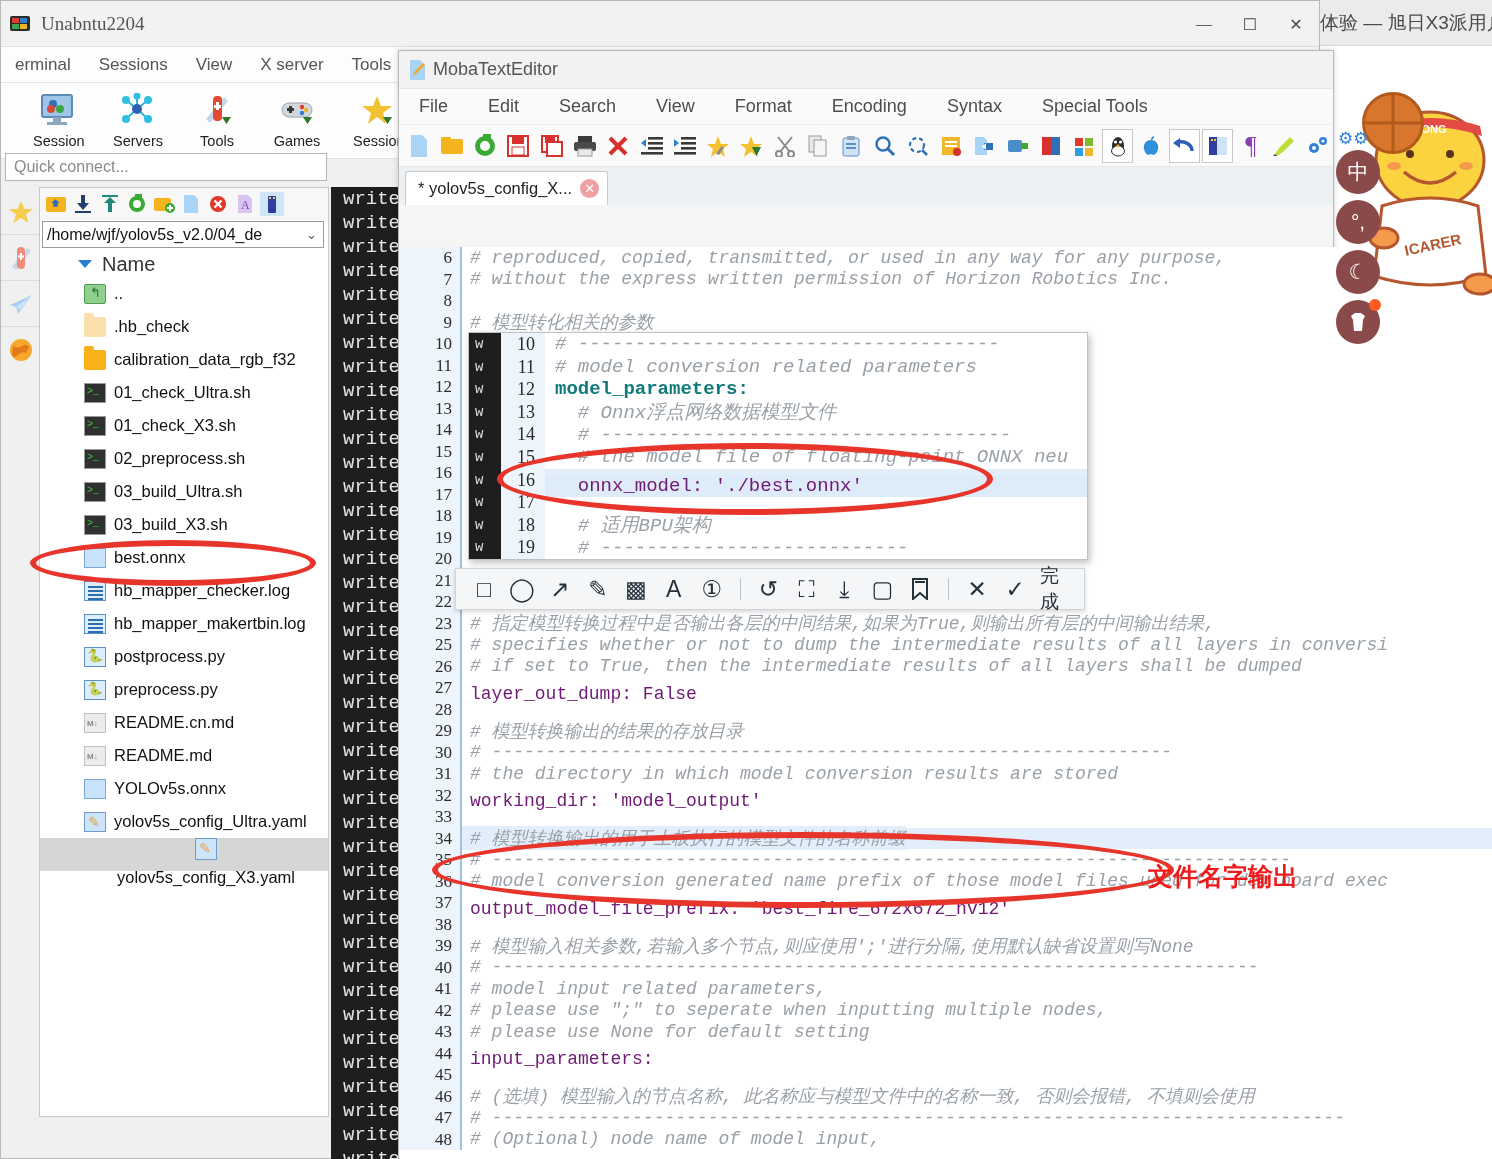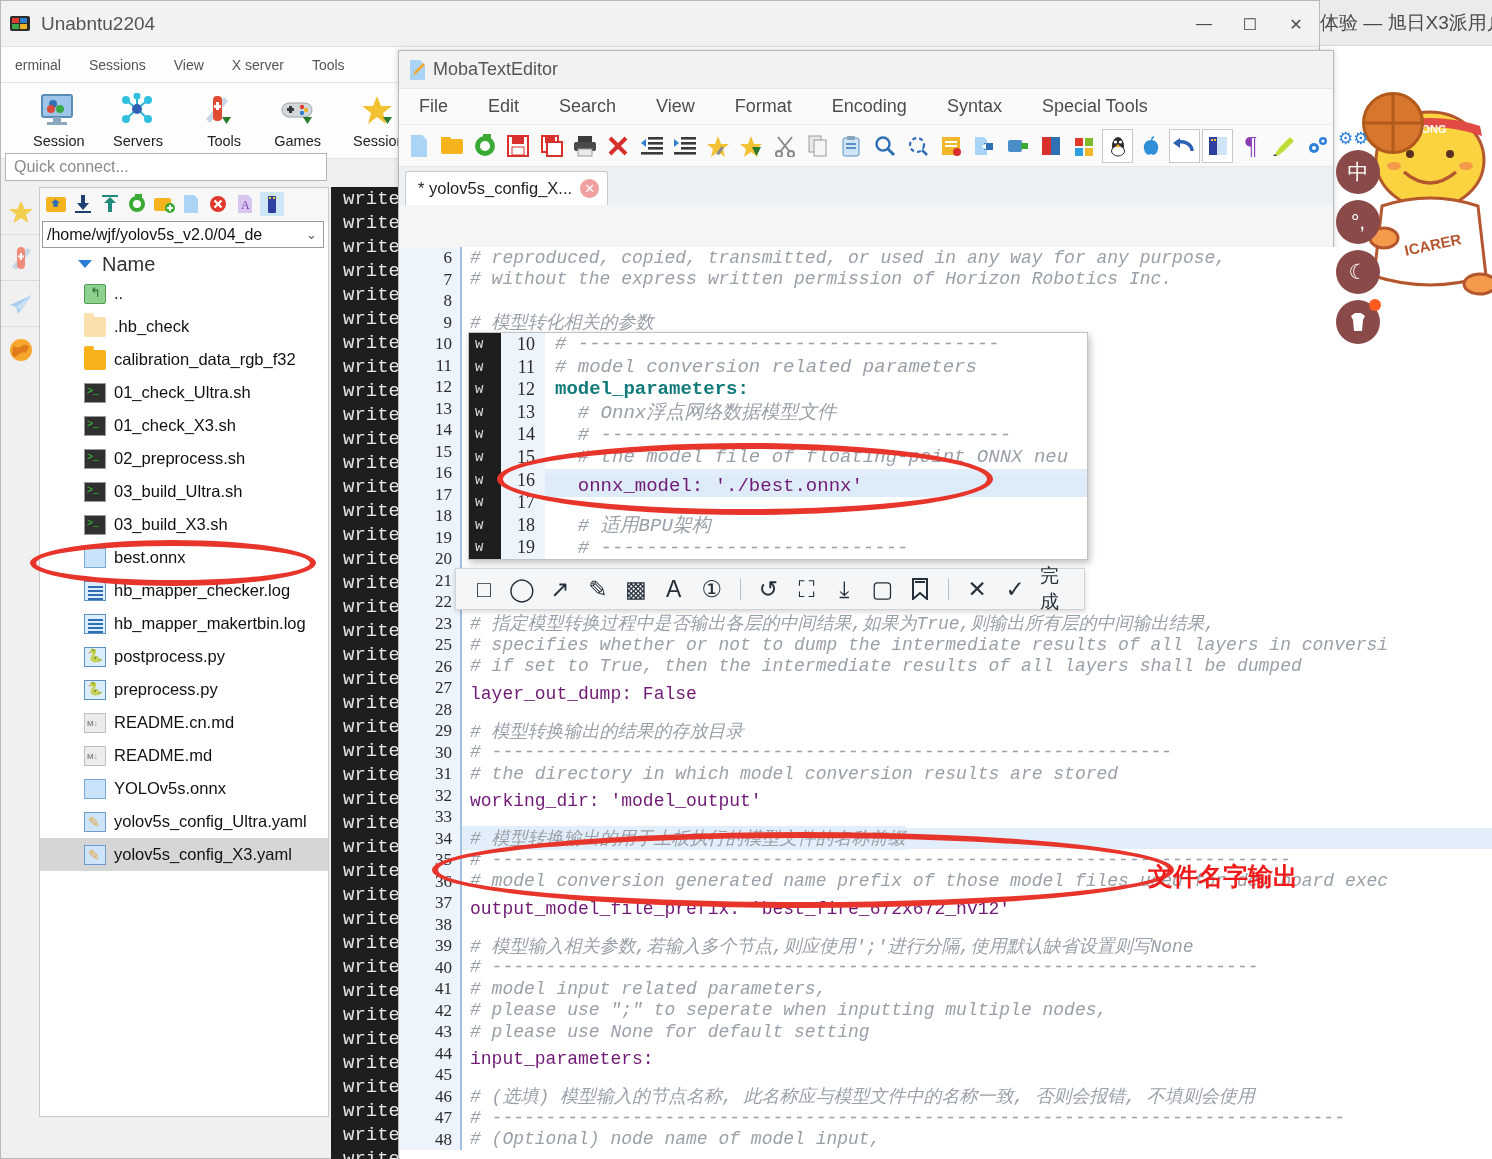--- a/index.html
+++ b/index.html
@@ -22,44 +22,44 @@
   #bg-title-text{
     font-size:19px; color:#4a4a4a; padding-left:140px; white-space:nowrap;
   }
   
   #moba{
     position:absolute; left:0; top:0; width:1320px; height:1159px;
     background:#f0f0f0; border:1px solid #b9b9b9;
   }
   #moba-titlebar{
     height:46px; background:#f3f2f2; border-bottom:1px solid #e2e0e0;
-    display:flex; align-items:center; position:relative;
+    display:flex; align-items:center; position:relative;font-family:Liberation Serif, serif;
   }
   #moba-title-text{ font-size:19px; color:#555; margin-left:40px; }
   .logo-moba{
     position:absolute; left:8px; top:11px; width:24px; height:24px;
   }
   .win-btns{ position:absolute; right:0; top:0; height:46px; display:flex; }
   .win-btn{
     width:46px; height:46px; display:flex; align-items:center; justify-content:center;
     font-size:16px; color:#4a4a4a;
   }
   
   #moba-menubar{
     height:36px; background:#fdfdfd; border-bottom:1px solid #e4e4e4;
     display:flex; align-items:center; padding-left:0px;
   }
-  .menu-item{ font-size:14px; color:#555; padding:0 14px; white-space:nowrap; }
+  .menu-item{ font-size:17px; color:#555; padding:0 14px; white-space:nowrap; }
   
   #moba-ribbon{
     height:76px; background:#fdfdfd; border-bottom:1px solid #e4e4e4;
     display:flex; align-items:flex-start; padding-top:4px;
   }
   .ribbon-btn{
-    width:80px; text-align:right; font-size:14px; color:#222;padding-left:32px;
+    width:80px; text-align:center; font-size:14px; color:#222;padding-left:32px;
   }
   .ribbon-ico{ height:46px; display:flex; align-items:center; justify-content:center; }
   .ribbon-lbl{ font-size:14.5px; }
   
   #quickconnect{
     position:absolute; left:4px; top:152px; width:322px; height:28px;
     border:1px solid #b5b5b5; background:#fff;
     display:flex; align-items:center; padding-left:8px;
     font-size:16px; color:#8a8a8a;
   }
@@ -92,21 +92,21 @@
     padding-left:38px; gap:10px;
   }
   .tri-down{
     width:0;height:0;border-left:7px solid transparent;border-right:7px solid transparent;
     border-top:8px solid #2a7fd4;
   }
   .frow{
     height:33px; display:flex; align-items:center; padding-left:44px; font-size:16.5px; color:#111;
     gap:8px; white-space:nowrap;
   }
-  .frow.selected{ background:#d6d6d6; }
+  .frow.selected{ background:#d6d6d6;flex-direction:column; }
   .ficon{ width:22px;height:20px; flex:0 0 22px; position:relative; }
   
   .folder{ background:#f7b219; border-radius:2px 2px 2px 2px; }
   .folder.pale{ background:#fbe0ae; }
   .folder:before{ content:""; position:absolute; left:0;top:-4px;width:10px;height:5px;background:inherit;border-radius:2px 2px 0 0;}
   .sh{ background:#303030; border:1px solid #9a9a9a; }
   .sh:after{ content:">_"; color:#35d435; font-size:10px; position:absolute; left:2px; top:2px; font-family:"Liberation Mono",monospace;}
   .docfile{ background:#c9e3fb; border:1px solid #7aa9d8; }
   .logfile{ background:#dbeeff; border:1px solid #5d90c4; }
   .logfile:after{ content:""; position:absolute; left:3px;top:4px;width:15px;height:2px;

